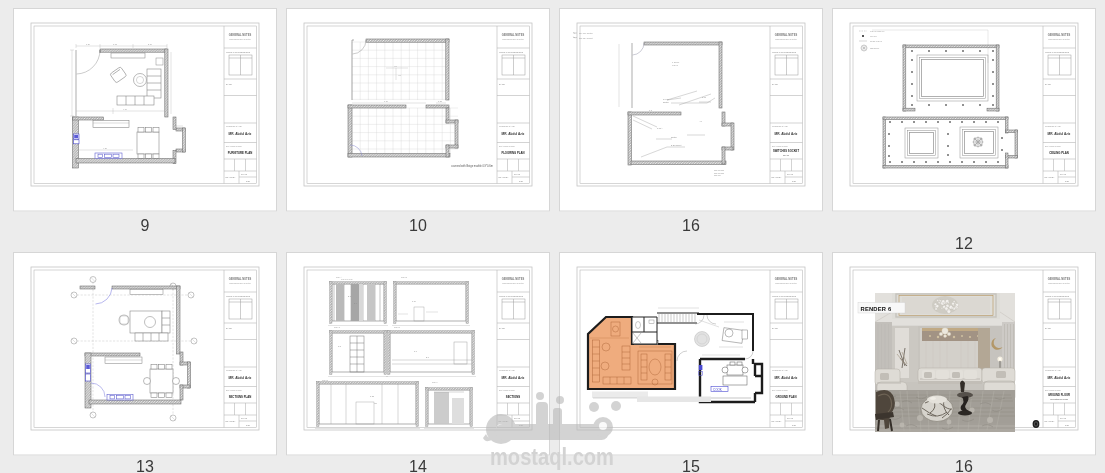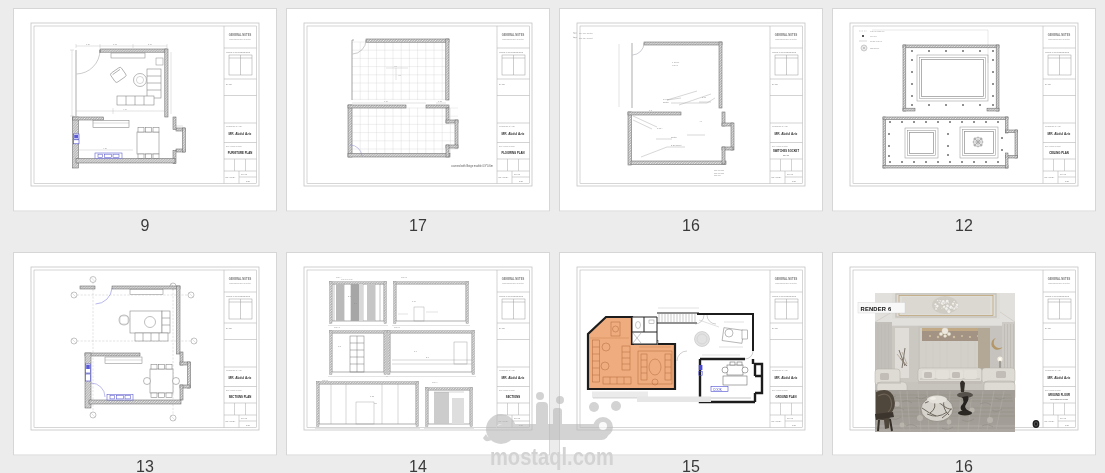--- a/index.html
+++ b/index.html
@@ -192,21 +192,21 @@
       <g stroke="#b0b0b0" stroke-width="0.35" fill="none">
         <path d="M66,95 H140 M150,95 H160"></path>
       </g>
       <text x="98" y="94" font-size="2" fill="#999">6.10</text>
       <text x="152" y="94" font-size="2" fill="#999">1.23</text>
       <text x="186" y="159" font-size="2.6" fill="#555" text-anchor="middle">covered with Beige marble 0.9*0.6m</text>
       <rect x="0.5" y="0.5" width="263" height="202.5" fill="none" stroke="#d6d6d6" stroke-width="1"></rect>
     </svg>
   </div>
 
-<div class="num" style="left:286px;top:218.0px">17</div>
+<div class="num" style="left:286px;top:218.0px">10</div>
 
 <div class="card" style="left:559px;top:8px">
     <svg width="264" height="203.5" viewBox="0 0 264 203.5">
       <rect width="264" height="203.5" fill="#fff"></rect>
 <rect x="18" y="15" width="228" height="163" fill="#ffffff" stroke="#c4c4c4" stroke-width="0.8"></rect>
 
 <rect x="21" y="18" width="222.5" height="157.5" fill="none" stroke="#adadad" stroke-width="0.5"></rect>
 <g stroke="#b5b5b5" stroke-width="0.6" fill="none">
 <path d="M211,18 V175.5 M211,40 H243.5 M211,71 H243.5 M211,87.5 H243.5 M211,115 H243.5 M211,134.5 H243.5 M211,151 H243.5 M211,163 H243.5"></path>
 </g>
@@ -421,21 +421,21 @@
         <rect x="115.2" y="125.2" width="1.6" height="1.6"></rect>
         <rect x="115.2" y="137.2" width="1.6" height="1.6"></rect>
         <rect x="115.2" y="146.2" width="1.6" height="1.6"></rect>
         <rect x="169.2" y="129.2" width="1.6" height="1.6"></rect>
         <rect x="169.2" y="141.2" width="1.6" height="1.6"></rect>
       </g>
       <rect x="0.5" y="0.5" width="263" height="202.5" fill="none" stroke="#d6d6d6" stroke-width="1"></rect>
     </svg>
   </div>
 
-<div class="num" style="left:832px;top:218.0px">12</div>
+<div class="num" style="left:832px;top:236px">12</div>
 
 <div class="card" style="left:13px;top:252px">
     <svg width="264" height="203.5" viewBox="0 0 264 203.5">
       <rect width="264" height="203.5" fill="#fff"></rect>
 <rect x="18" y="15" width="228" height="163" fill="#ffffff" stroke="#c4c4c4" stroke-width="0.8"></rect>
 
 <rect x="21" y="18" width="222.5" height="157.5" fill="none" stroke="#adadad" stroke-width="0.5"></rect>
 <g stroke="#b5b5b5" stroke-width="0.6" fill="none">
 <path d="M211,18 V175.5 M211,40 H243.5 M211,71 H243.5 M211,87.5 H243.5 M211,115 H243.5 M211,134.5 H243.5 M211,151 H243.5 M211,163 H243.5"></path>
 </g>

